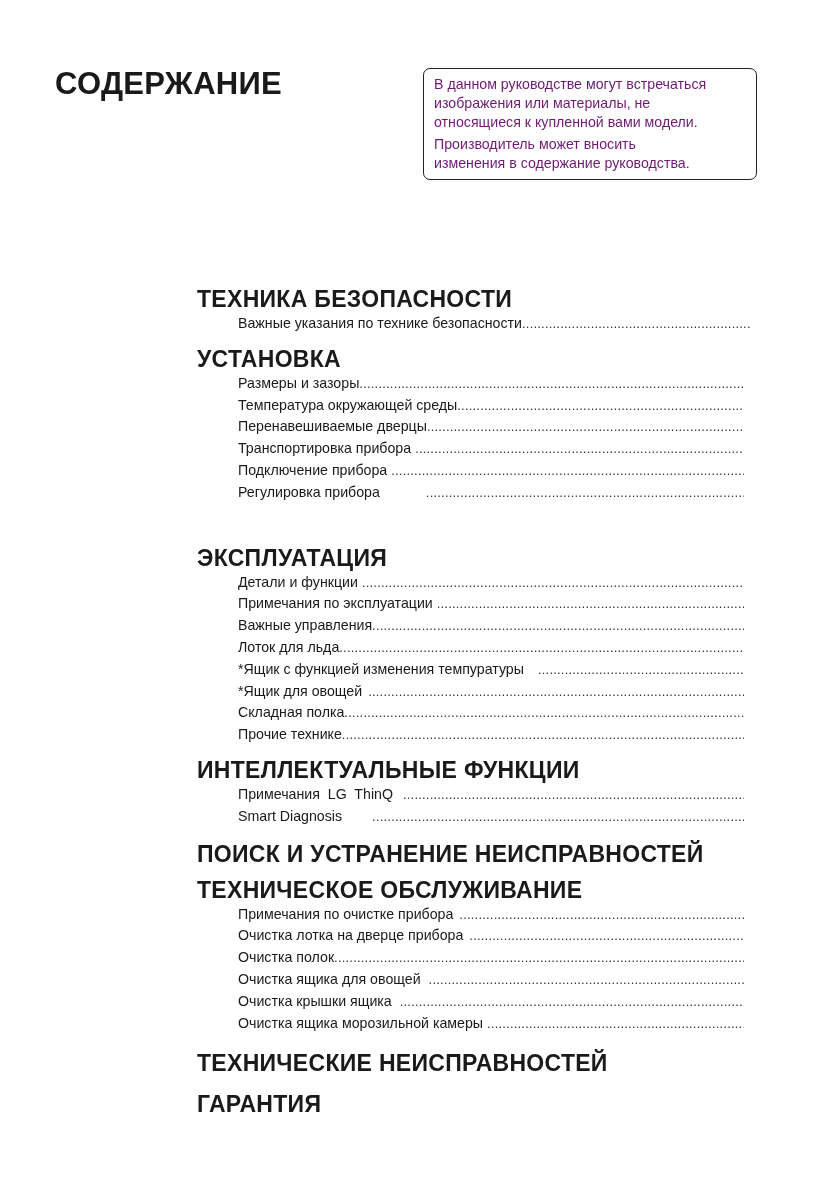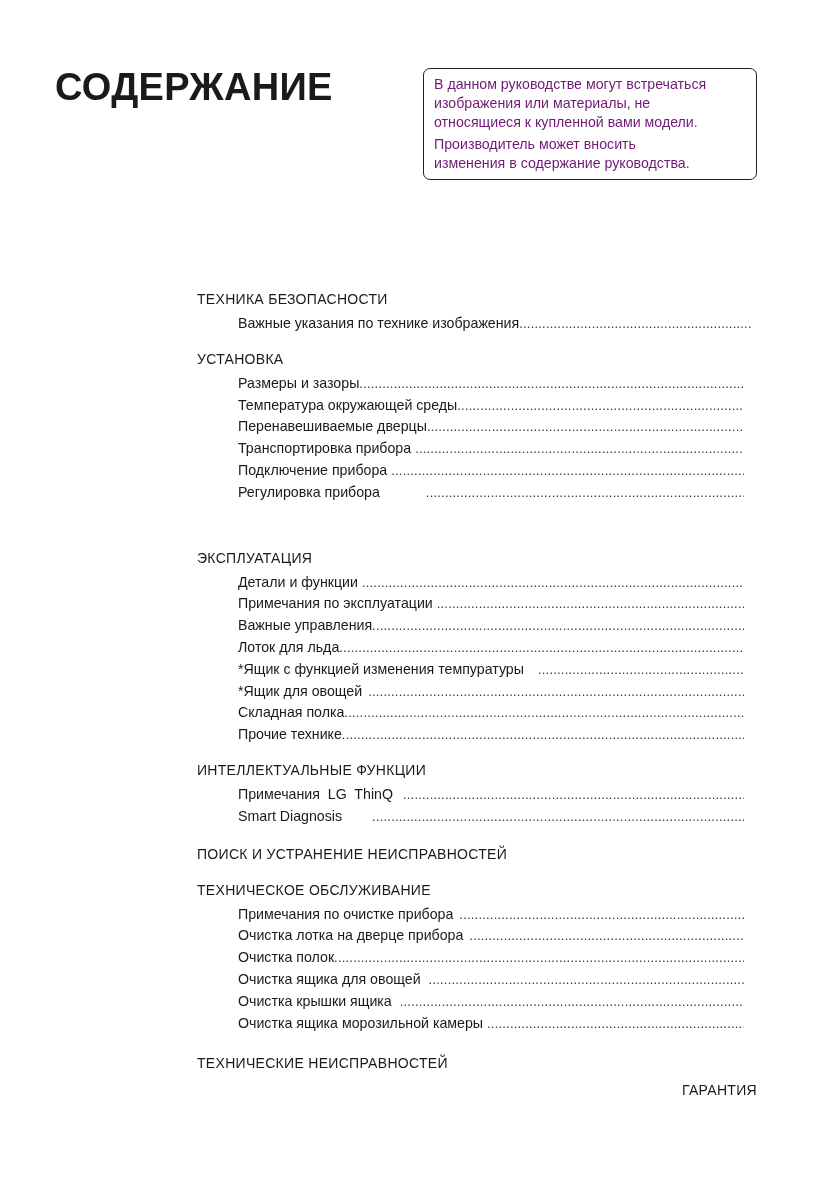--- a/index.html
+++ b/index.html
@@ -12,21 +12,21 @@
       height: 1191px;
       position: relative;
       overflow: hidden;
       font-family: "Liberation Sans", sans-serif;
       color: #1a1a1a;
     }
     .page-title {
       position: absolute;
       left: 55px;
       top: 66px;
-      font-size: 38px;
+      font-size: 31px;
       font-weight: bold;
       letter-spacing: 0.3px;
       margin: 0;
       color: #1a1a1a;
     }
     .notice-box {
       position: absolute;
       left: 423px;
       top: 68px;
       width: 322px;
@@ -47,22 +47,22 @@
     .toc {
       position: absolute;
       left: 197px;
       top: 287px;
       width: 560px;
     }
     .toc-section {
       margin: 0;
     }
     .section-heading {
-      font-size: 14px;
-      font-weight: normal;
+      font-size: 23px;
+      font-weight: bold;
       letter-spacing: 0.3px;
       line-height: 24px;
       margin: 0;
       color: #1a1a1a;
     }
     .toc-items {
       list-style: none;
       margin: 0;
       padding: 0 0 0 41px;
     }
@@ -112,21 +112,21 @@
     <span>изменения в содержание руководства.</span>
   </p>
 </div>
 
 <div class="toc">
 
   <div class="toc-section">
     <h2 class="section-heading">ТЕХНИКА БЕЗОПАСНОСТИ</h2>
     <ul class="toc-items" style="margin-top:2px;">
       <li class="toc-item wide">
-        <span class="label">Важные указания по технике изображения</span>
+        <span class="label">Важные указания по технике безопасности</span>
         <span class="leader"></span>
       </li>
     </ul>
   </div>
 
   <div class="toc-section" style="margin-top:12px;">
     <h2 class="section-heading">УСТАНОВКА</h2>
     <ul class="toc-items" style="margin-top:2px;">
       <li class="toc-item">
         <span class="label">Размеры и зазоры</span>
@@ -252,17 +252,17 @@
         <span class="gap" style="width:4px;"></span>
         <span class="leader"></span>
       </li>
     </ul>
   </div>
 
   <div class="toc-section" style="margin-top:17px;">
     <h2 class="section-heading">ТЕХНИЧЕСКИЕ НЕИСПРАВНОСТЕЙ</h2>
   </div>
 
-  <div class="toc-section" style="margin-top:3px;text-align:right;">
+  <div class="toc-section" style="margin-top:17px;">
     <h2 class="section-heading">ГАРАНТИЯ</h2>
   </div>
 
 </div>
 
 </body></html>

